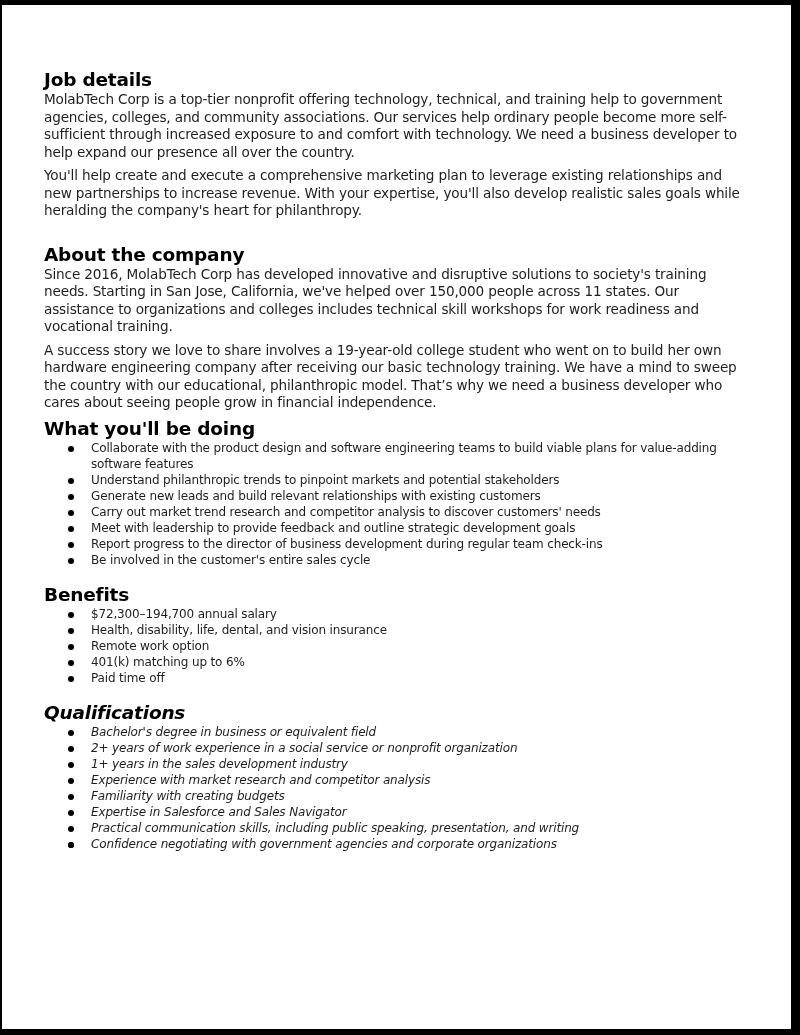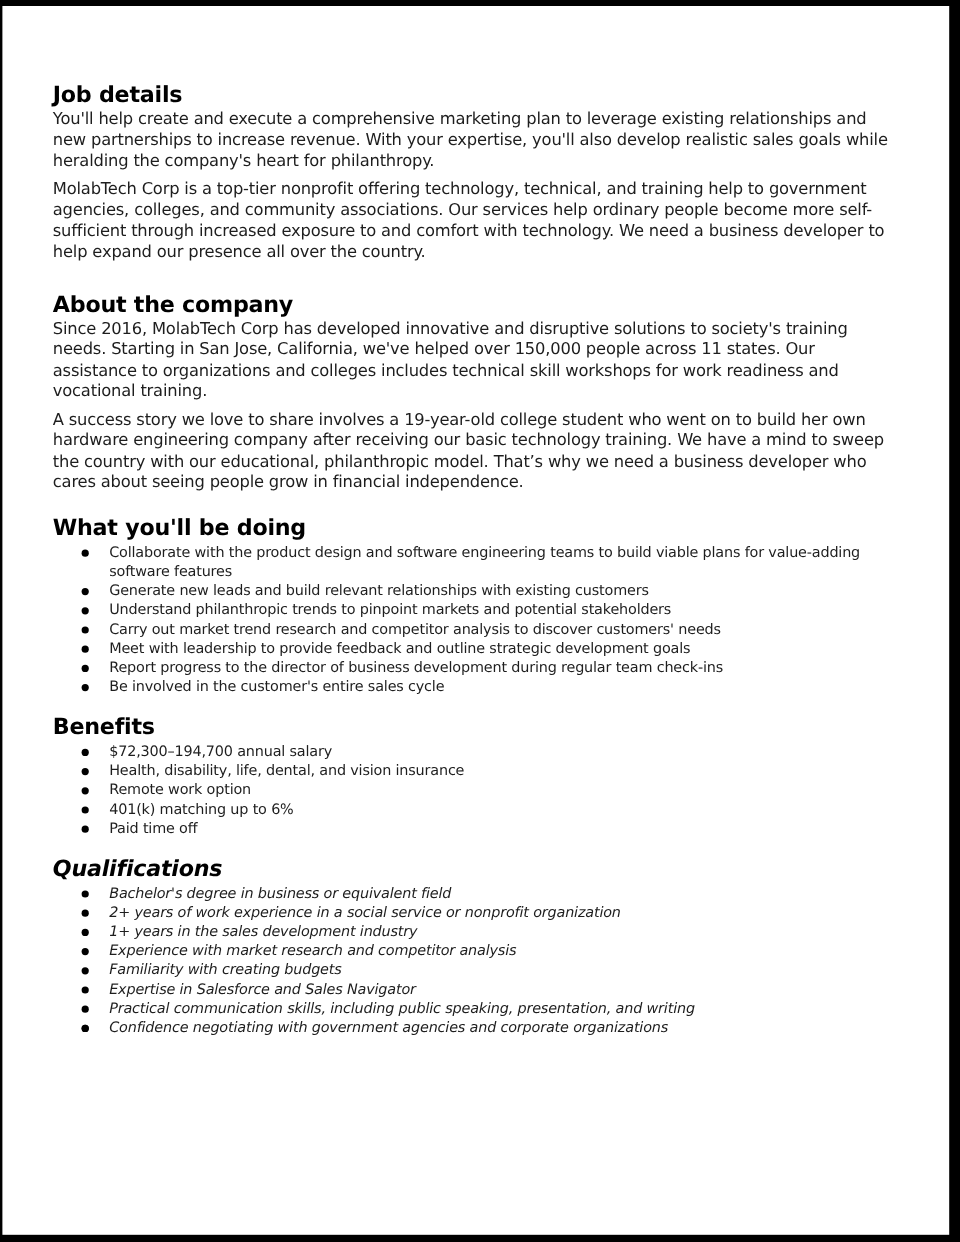--- a/index.html
+++ b/index.html
@@ -26,47 +26,47 @@
   ul { list-style: none; margin: 0; padding: 0; }
   li {
     position: relative; font-size: 12px; line-height: 16px;
     padding-left: 47px; letter-spacing: -0.15px;
   }
   li .bullet {
     position: absolute; left: 24px; top: 6px; width: 6px; height: 6px;
     border-radius: 50%; background: #000;
   }
   #sec-about { margin-top: 24px; }
-  #sec-doing { margin-top: 18px; }
+  #sec-doing { margin-top: 6px; }
   #sec-benefits { margin-top: 16px; }
   #sec-qual { margin-top: 16px; font-style: italic; }
 </style>
 </head>
 <body>
 
 <div class="page">
 
   <div id="sec-job">
     <h2>Job details</h2>
+    <p>MolabTech Corp is a top-tier nonprofit offering technology, technical, and training help to government agencies, colleges, and community associations. Our services help ordinary people become more self-sufficient through increased exposure to and comfort with technology. We need a business developer to help expand our presence all over the country.</p>
     <p>You'll help create and execute a comprehensive marketing plan to leverage existing relationships and new partnerships to increase revenue. With your expertise, you'll also develop realistic sales goals while heralding the company's heart for philanthropy.</p>
-    <p>MolabTech Corp is a top-tier nonprofit offering technology, technical, and training help to government agencies, colleges, and community associations. Our services help ordinary people become more self-sufficient through increased exposure to and comfort with technology. We need a business developer to help expand our presence all over the country.</p>
   </div>
 
   <div id="sec-about">
     <h2>About the company</h2>
     <p>Since 2016, MolabTech Corp has developed innovative and disruptive solutions to society's training needs. Starting in San Jose, California, we've helped over 150,000 people across 11 states. Our assistance to organizations and colleges includes technical skill workshops for work readiness and vocational training.</p>
     <p>A success story we love to share involves a 19-year-old college student who went on to build her own hardware engineering company after receiving our basic technology training. We have a mind to sweep the country with our educational, philanthropic model. That’s why we need a business developer who cares about seeing people grow in financial independence.</p>
   </div>
 
   <div id="sec-doing">
     <h2>What you'll be doing</h2>
     <ul>
         <li><span class="bullet"></span><span>Collaborate with the product design and software engineering teams to build viable plans for value-adding software features</span></li>
+        <li><span class="bullet"></span><span>Understand philanthropic trends  to pinpoint markets and potential stakeholders</span></li>
         <li><span class="bullet"></span><span>Generate new leads and build relevant relationships with existing customers</span></li>
-        <li><span class="bullet"></span><span>Understand philanthropic trends  to pinpoint markets and potential stakeholders</span></li>
         <li><span class="bullet"></span><span>Carry out market trend research and competitor analysis to discover customers' needs</span></li>
         <li><span class="bullet"></span><span>Meet with leadership to provide feedback and outline strategic development goals</span></li>
         <li><span class="bullet"></span><span>Report progress to the director of business development during regular team check-ins</span></li>
         <li><span class="bullet"></span><span>Be involved in the customer's entire sales cycle</span></li>
       </ul>
   </div>
 
   <div id="sec-benefits">
     <h2>Benefits</h2>
     <ul>

